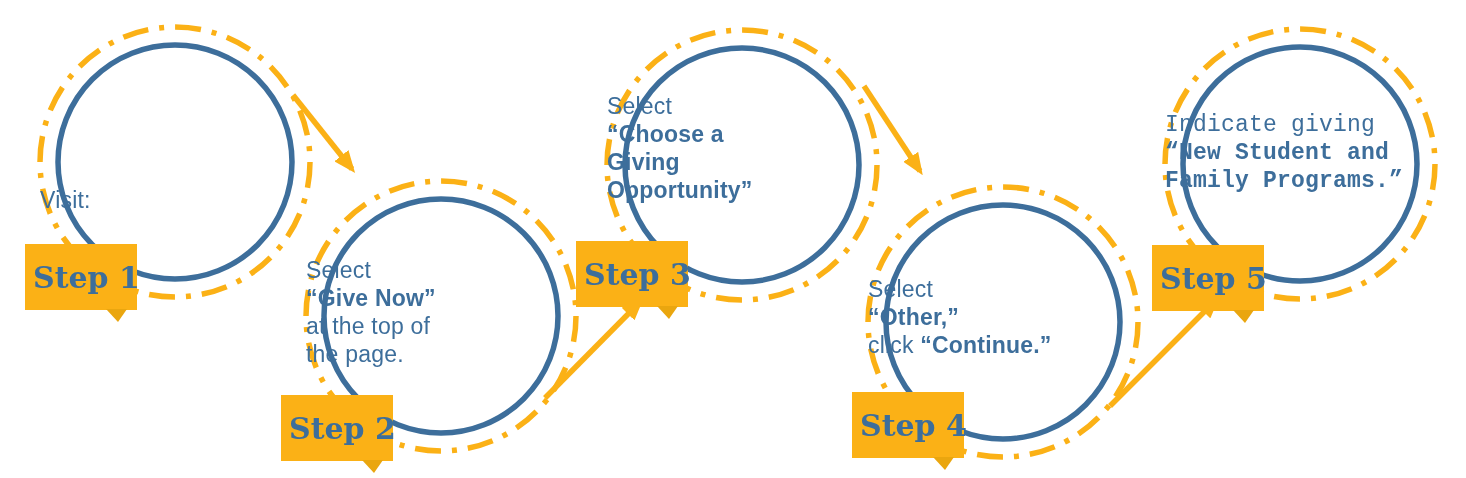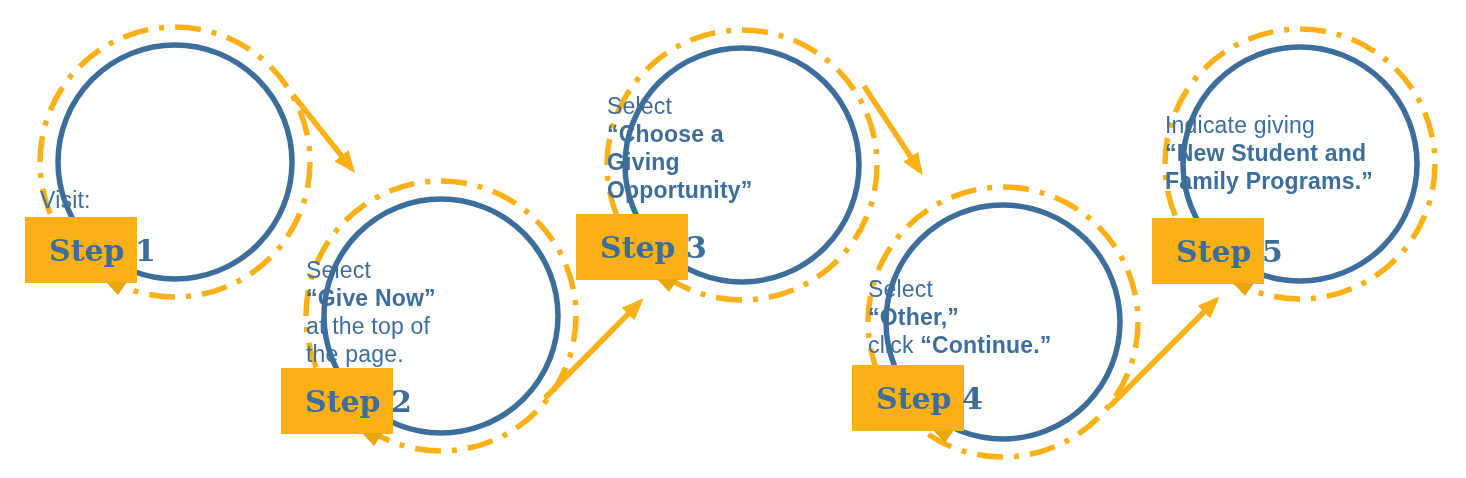--- a/index.html
+++ b/index.html
@@ -28,22 +28,23 @@
   .ctext .line { white-space: nowrap; }
   .ctext .b { font-weight: bold; }
   .badge {
     position: absolute;
     width: 112px;
     height: 66px;
     background: #fbb116;
     display: flex;
     align-items: center;
     box-sizing: border-box;
-    padding-left: 24px;
+    padding-left: 8px;
     z-index: 3;
+    margin-top: 27px;
   }
   .badge .badge-label {
     font-family: "DejaVu Serif", serif;
     font-weight: bold;
     font-size: 30px;
     color: #3d6e9b;
     white-space: nowrap;
   }
   .badge .tail {
     position: absolute;
@@ -102,21 +103,21 @@
     <div class="line"><span class="b">Giving</span></div>
     <div class="line"><span class="b">Opportunity”</span></div>
   </div>
 
   <div class="ctext" style="left:1003px; top:317px;">
     <div class="line"><span>Select</span></div>
     <div class="line"><span class="b">“Other,”</span></div>
     <div class="line"><span>click </span><span class="b">“Continue.”</span></div>
   </div>
 
-  <div class="ctext" style="left:1300px; top:153px;">
+  <div class="ctext" style="left:1300px; top:153px;font-family:Liberation Mono, monospace;">
     <div class="line"><span>Indicate giving</span></div>
     <div class="line"><span class="b">“New Student and</span></div>
     <div class="line"><span class="b">Family Programs.”</span></div>
   </div>
 
   <div class="badge" style="left:25px; top:217px;">
     <span class="badge-label">Step 1</span>
     <span class="tail"></span>
   </div>
   <div class="badge" style="left:281px; top:368px;">

